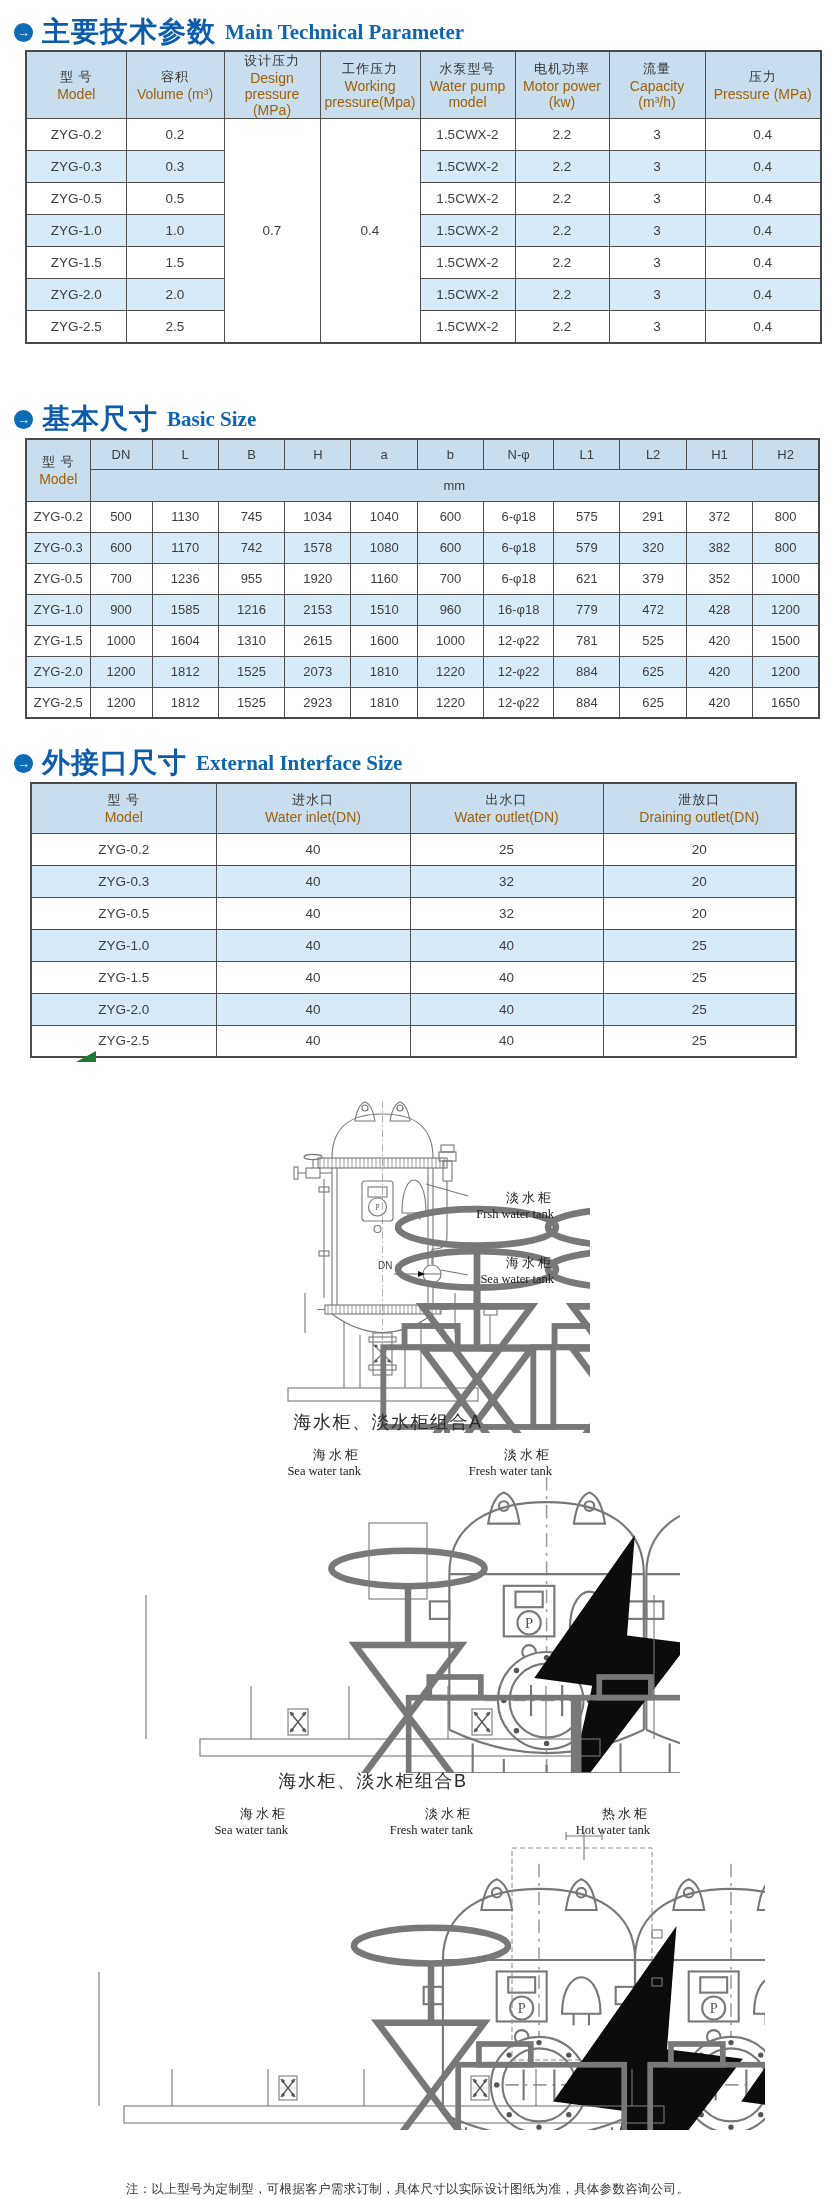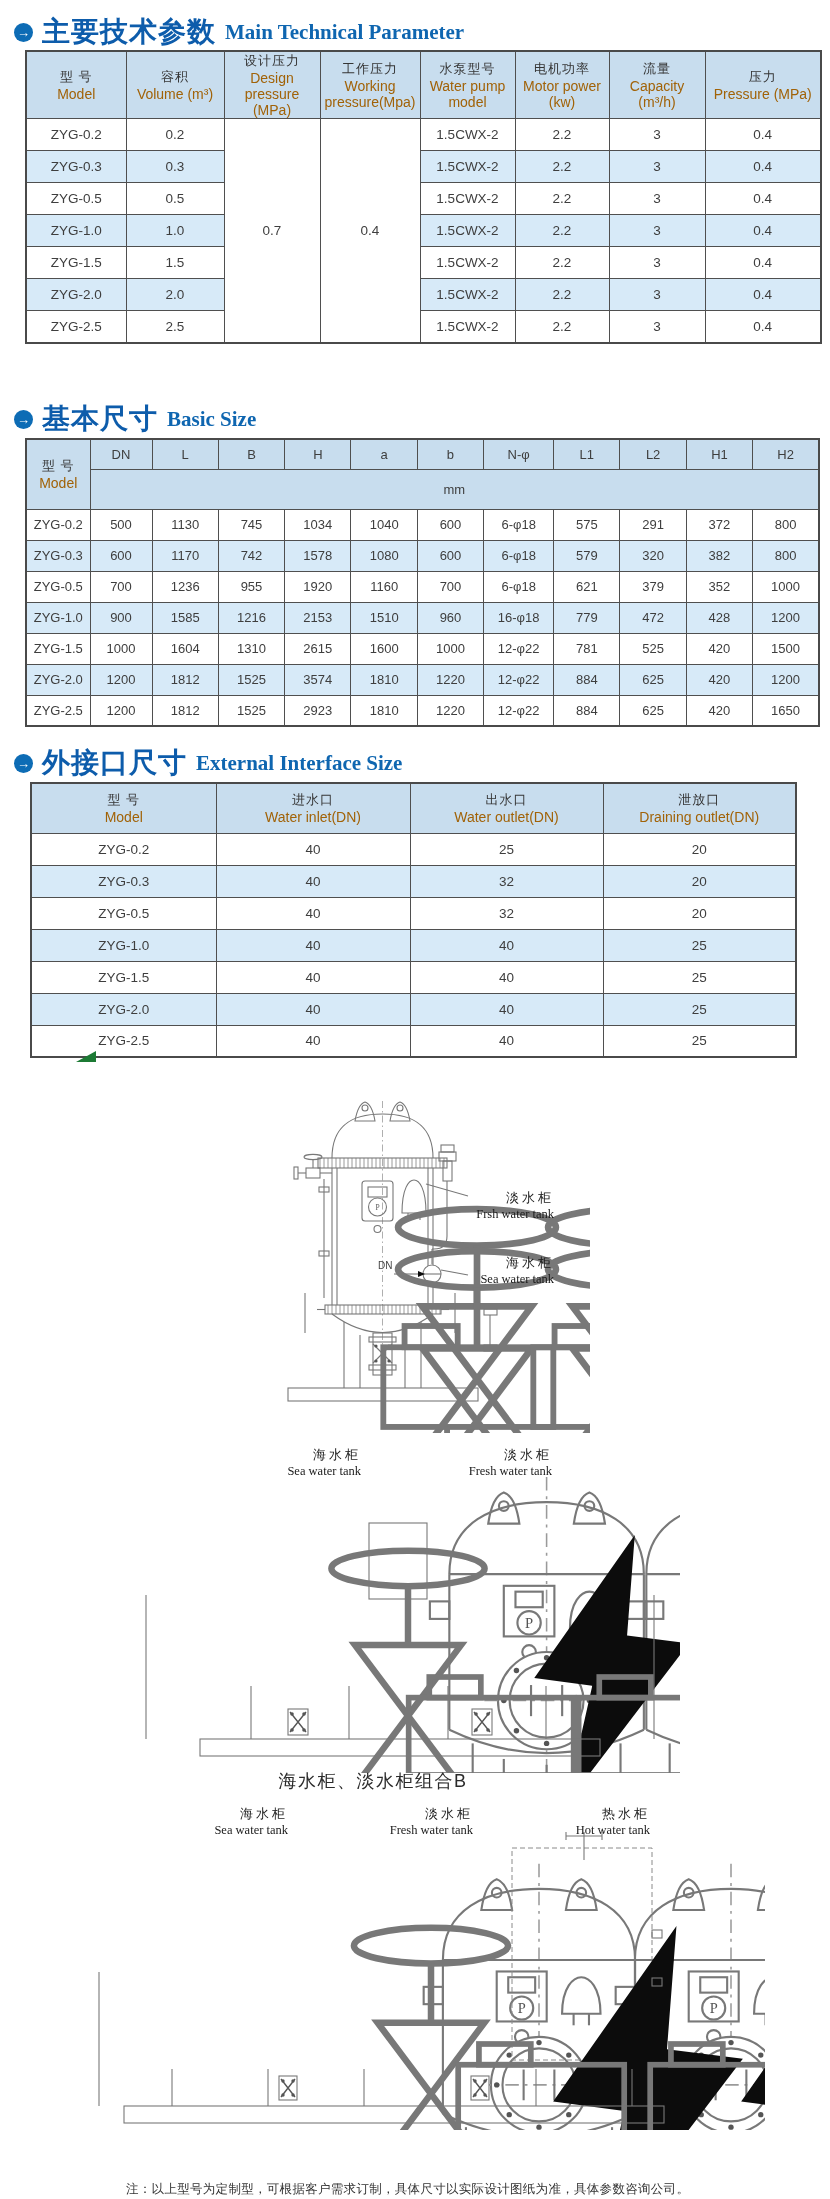--- a/index.html
+++ b/index.html
@@ -15,21 +15,21 @@
 th,td{border:1px solid #4f4f4f;text-align:center;vertical-align:middle;color:#3e3e3e;overflow:hidden}
 thead th{background:#c8ddee;font-weight:normal}
 .hz{font-size:13px;letter-spacing:1px;color:#353535}
 .he{font-size:14px;color:#a16207}
 tbody td{font-size:13.5px}
 tr.alt{background:#d7eaf8}
 td.merged{background:#fff}
 .t1 thead th{height:64px}
 .t1 tbody td{height:32px}
 .t2 .r1 th{height:30px;font-size:13px}
-.t2 .unitrow th{height:40px;font-size:13px}
+.t2 .unitrow th{height:32px;font-size:13px}
 .t2 tbody td{height:31px;font-size:13px}
 .t3 thead th{height:50px}
 .t3 tbody td{height:32px}
 .caption{position:absolute;width:400px;text-align:center;font-size:18px;color:#2b2b2b;letter-spacing:1.5px}
 .dlabel{position:absolute;text-align:right;color:#1a1a1a}
 .dlabel .zh{font-size:13px;letter-spacing:3px}
 .dlabel .en{font-size:12.5px;font-family:"Liberation Serif",serif;line-height:1.12}
 .note{position:absolute;font-size:12.5px;color:#333;letter-spacing:.3px;white-space:nowrap}
 .tri{position:absolute;width:0;height:0;border-left:20px solid transparent;border-bottom:11px solid #1c7a34}
 .diagram{position:absolute}
@@ -345,21 +345,21 @@
             <td>781</td>
             <td>525</td>
             <td>420</td>
             <td>1500</td>
           </tr>
           <tr class="alt">
             <td>ZYG-2.0</td>
             <td>1200</td>
             <td>1812</td>
             <td>1525</td>
-            <td>3574</td>
+            <td>2073</td>
             <td>1810</td>
             <td>1220</td>
             <td>12-φ22</td>
             <td>884</td>
             <td>625</td>
             <td>420</td>
             <td>1200</td>
           </tr>
           <tr>
             <td>ZYG-2.5</td>
@@ -533,20 +533,21 @@
     <rect class="ln" x="274" y="252" width="13" height="6"></rect>
   </svg>
   <div class="dlabel" style="left:468px;top:1189px;width:86px">
     <div class="zh">淡水柜</div>
     <div class="en">Frsh water tank</div>
   </div>
   <div class="dlabel" style="left:468px;top:1254px;width:86px">
     <div class="zh">海水柜</div>
     <div class="en">Sea water tank</div>
   </div>
+  <div class="caption" style="left:188px;top:1410px">海水柜、淡水柜组合A</div>
 
   <svg class="diagram" style="left:120px;top:1443px" width="560" height="330" viewBox="0 0 560 330">
     <use href="#tank" transform="translate(113,30) scale(1.12)"></use>
     <use href="#tank" transform="translate(310,30) scale(1.12)"></use>
     <rect class="ln" x="249" y="80" width="58" height="76"></rect>
     <use href="#bolt" transform="translate(262,92) scale(0.82)"></use>
     <use href="#valve" transform="translate(8,96)"></use>
     <line class="ln" x1="26" y1="152" x2="26" y2="296"></line>
     <use href="#valve" transform="translate(516,96)"></use>
     <line class="ln" x1="534" y1="152" x2="534" y2="296"></line>

